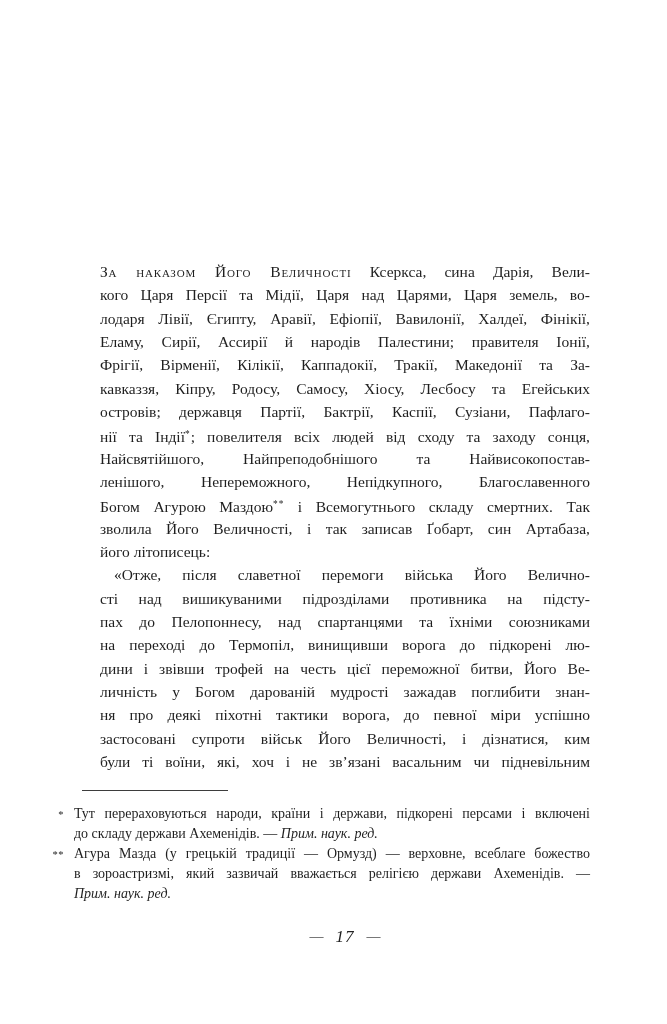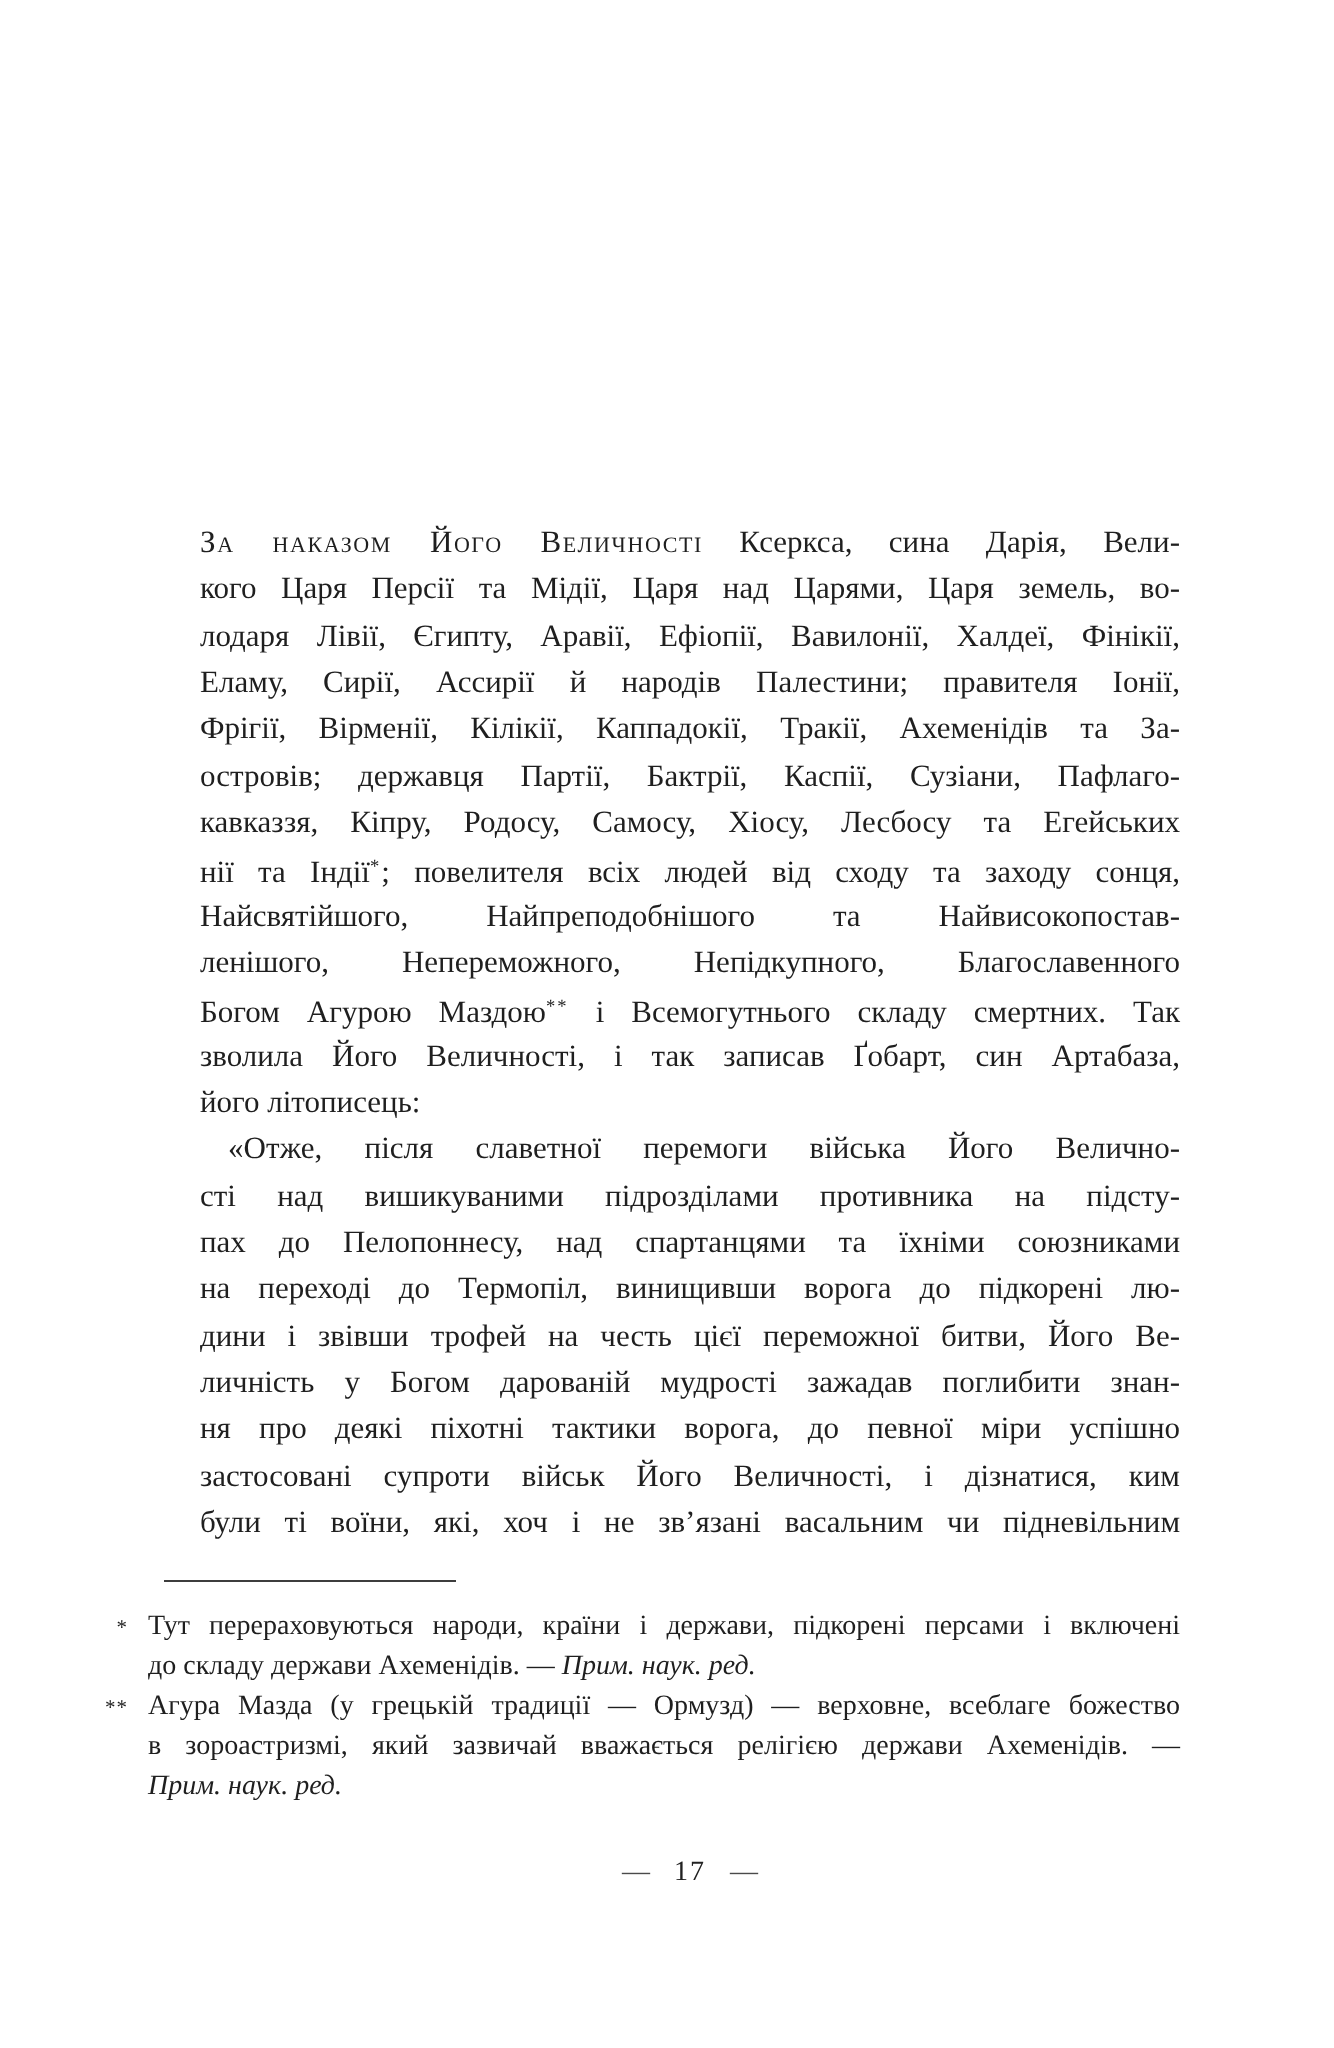--- a/index.html
+++ b/index.html
@@ -73,38 +73,39 @@
     justify-content:center;
     align-items:center;
     gap:12px;
     line-height:20px;
   }
   .page-footer .dash{
     font-size:14px;
     color:#4a4a4a;
   }
   .page-footer .pagenum{
-    font-size:14px;
+    font-style:italic;
+    font-size:17px;
     color:#222222;
     letter-spacing:1px;
     text-align:center;
   }
 </style>
 </head>
 <body>
 
 <div class="page">
   <main class="body-text">
       <div class="line"><span class="sc">За наказом Його Величності</span><span> Ксеркса, сина Дарія, Вели-</span></div>
       <div class="line"><span>кого Царя Персії та Мідії, Царя над Царями, Царя земель, во-</span></div>
       <div class="line"><span>лодаря Лівії, Єгипту, Аравії, Ефіопії, Вавилонії, Халдеї, Фінікії,</span></div>
       <div class="line"><span>Еламу, Сирії, Ассирії й народів Палестини; правителя Іонії,</span></div>
-      <div class="line"><span>Фрігії, Вірменії, Кілікії, Каппадокії, Тракії, Ахеменідів та За-</span></div>
+      <div class="line"><span>Фрігії, Вірменії, Кілікії, Каппадокії, Тракії, Македонії та За-</span></div>
+      <div class="line"><span>кавказзя, Кіпру, Родосу, Самосу, Хіосу, Лесбосу та Егейських</span></div>
       <div class="line"><span>островів; державця Партії, Бактрії, Каспії, Сузіани, Пафлаго-</span></div>
-      <div class="line"><span>кавказзя, Кіпру, Родосу, Самосу, Хіосу, Лесбосу та Егейських</span></div>
       <div class="line"><span>нії та Індії</span><span class="fnref">*</span><span>; повелителя всіх людей від сходу та заходу сонця,</span></div>
       <div class="line"><span>Найсвятійшого, Найпреподобнішого та Найвисокопостав-</span></div>
       <div class="line"><span>ленішого, Непереможного, Непідкупного, Благославенного</span></div>
       <div class="line"><span>Богом Агурою Маздою</span><span class="fnref">**</span><span> і Всемогутнього складу смертних. Так</span></div>
       <div class="line"><span>зволила Його Величності, і так записав Ґобарт, син Артабаза,</span></div>
       <div class="line para-end"><span>його літописець:</span></div>
       <div class="line indent"><span>«Отже, після славетної перемоги війська Його Велично-</span></div>
       <div class="line"><span>сті над вишикуваними підрозділами противника на підсту-</span></div>
       <div class="line"><span>пах до Пелопоннесу, над спартанцями та їхніми союзниками</span></div>
       <div class="line"><span>на переході до Термопіл, винищивши ворога до підкорені лю-</span></div>

